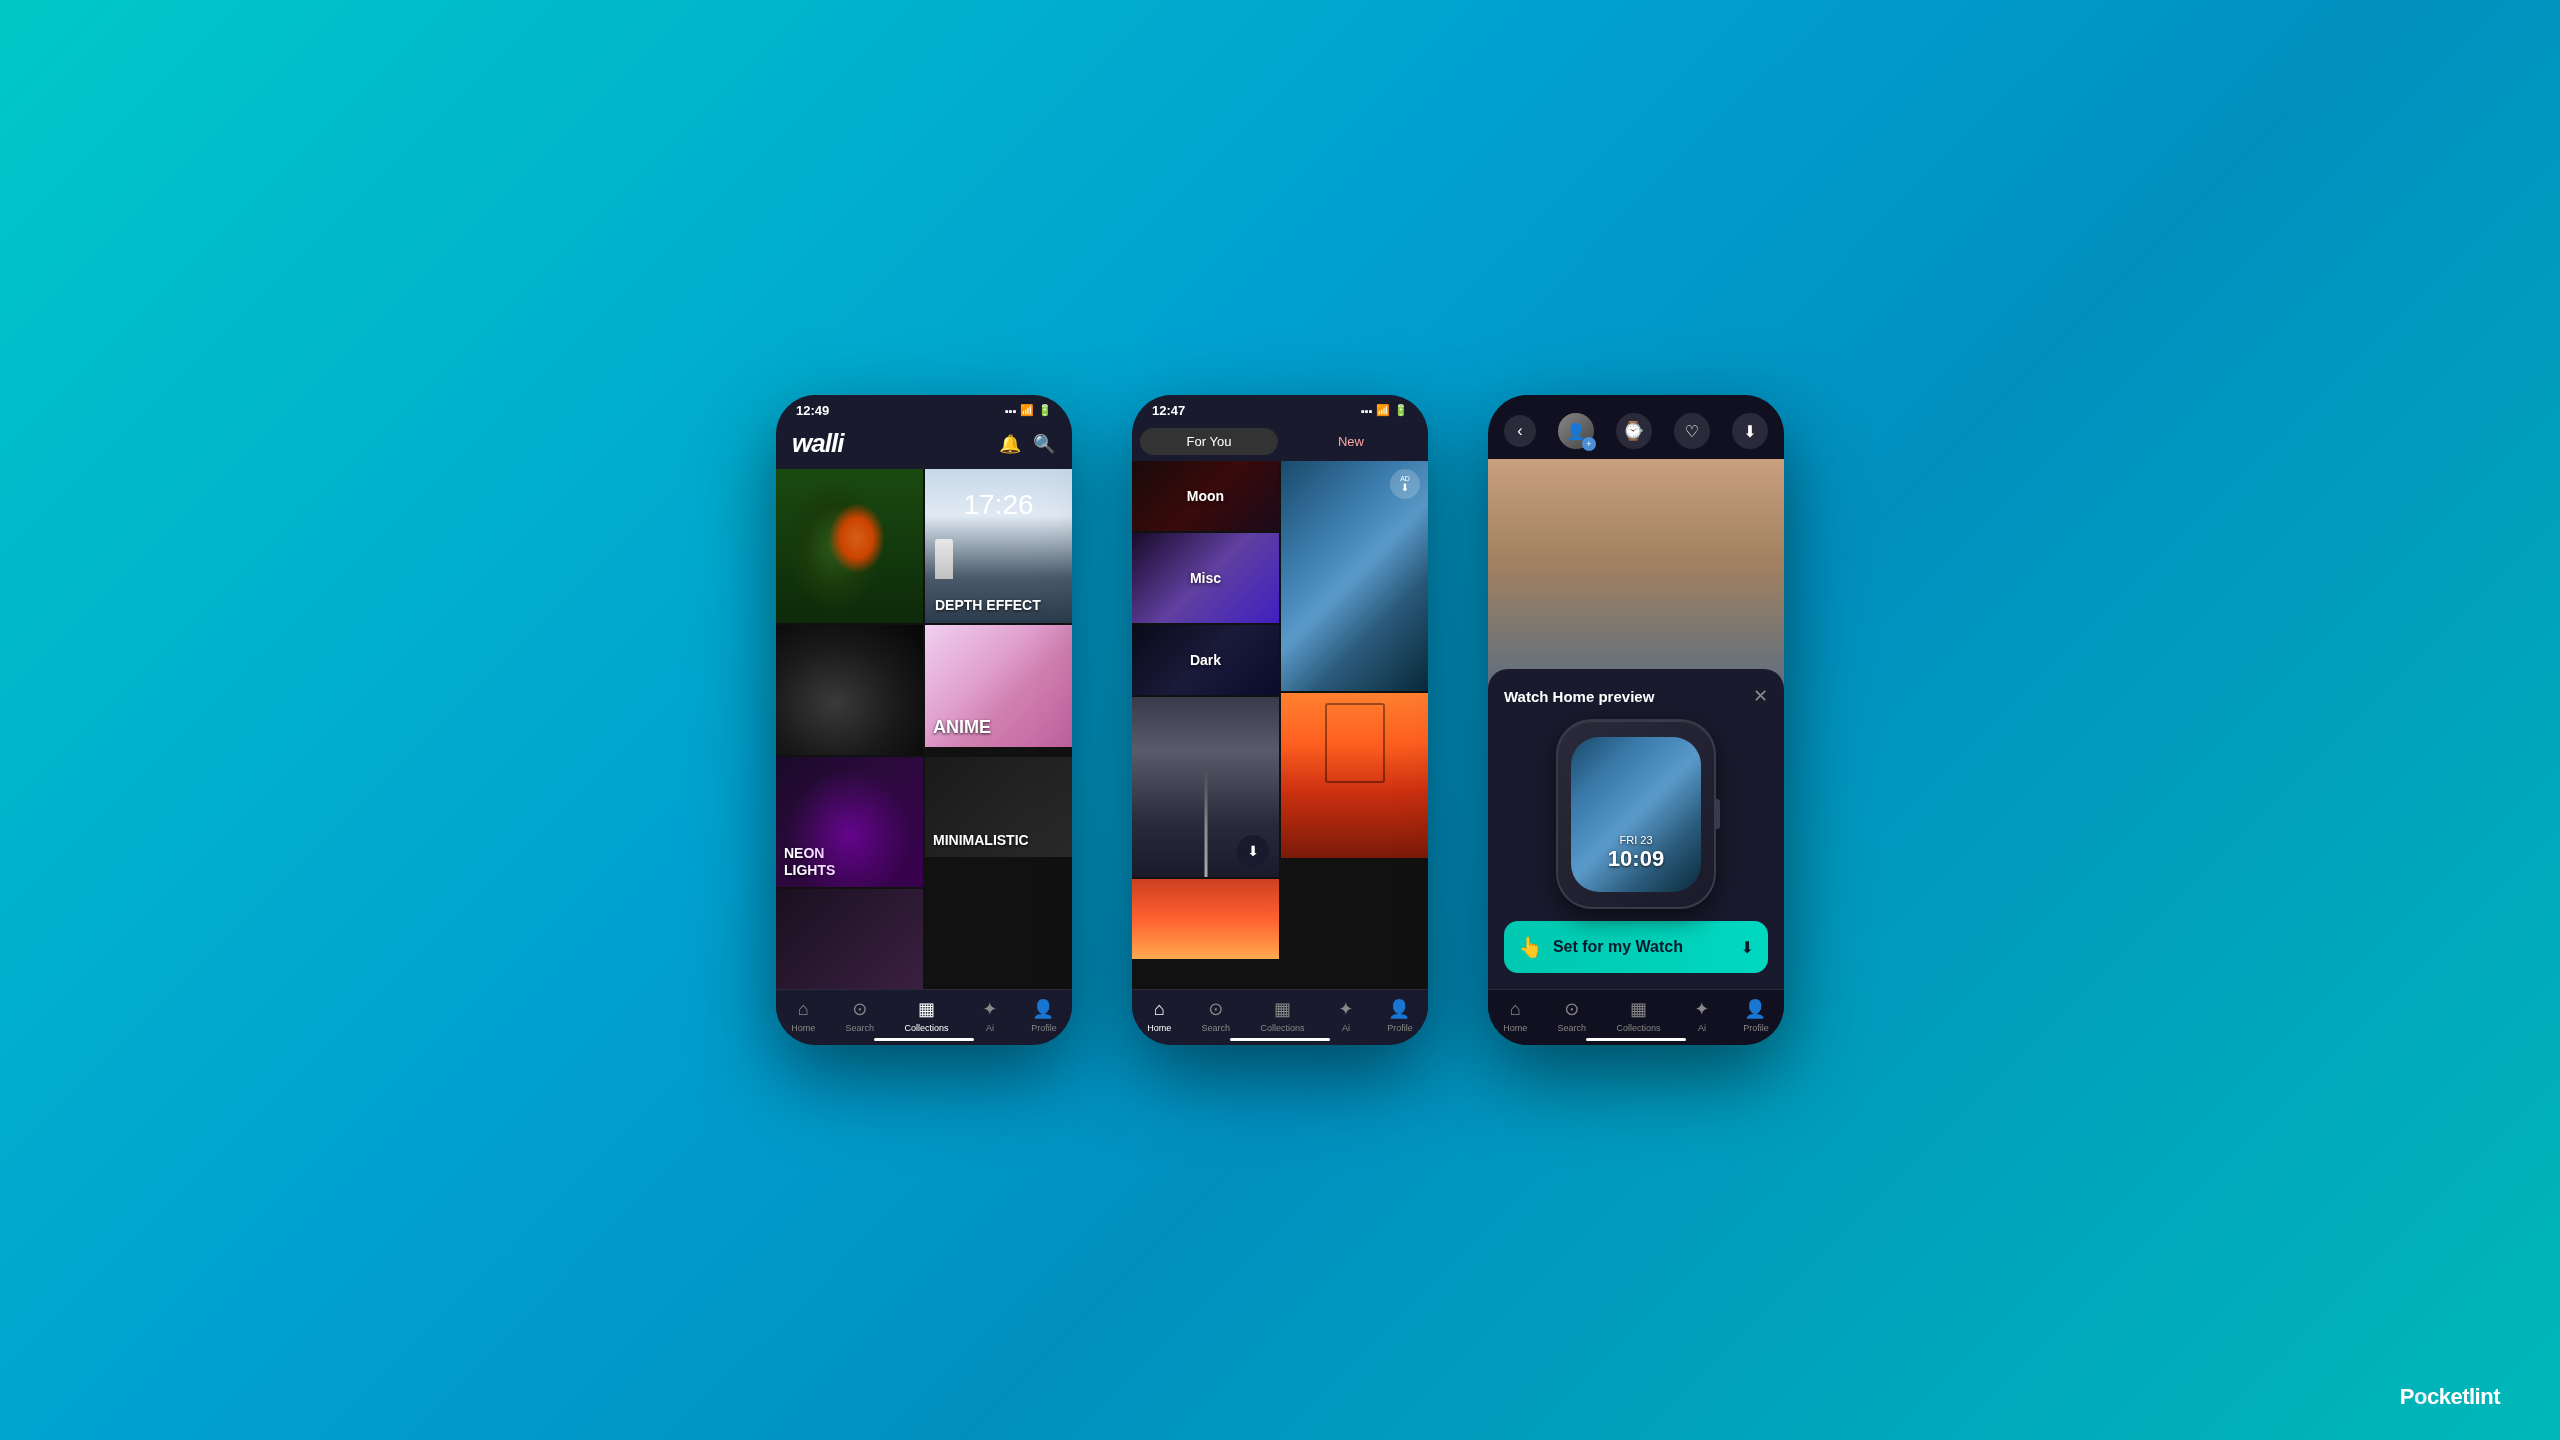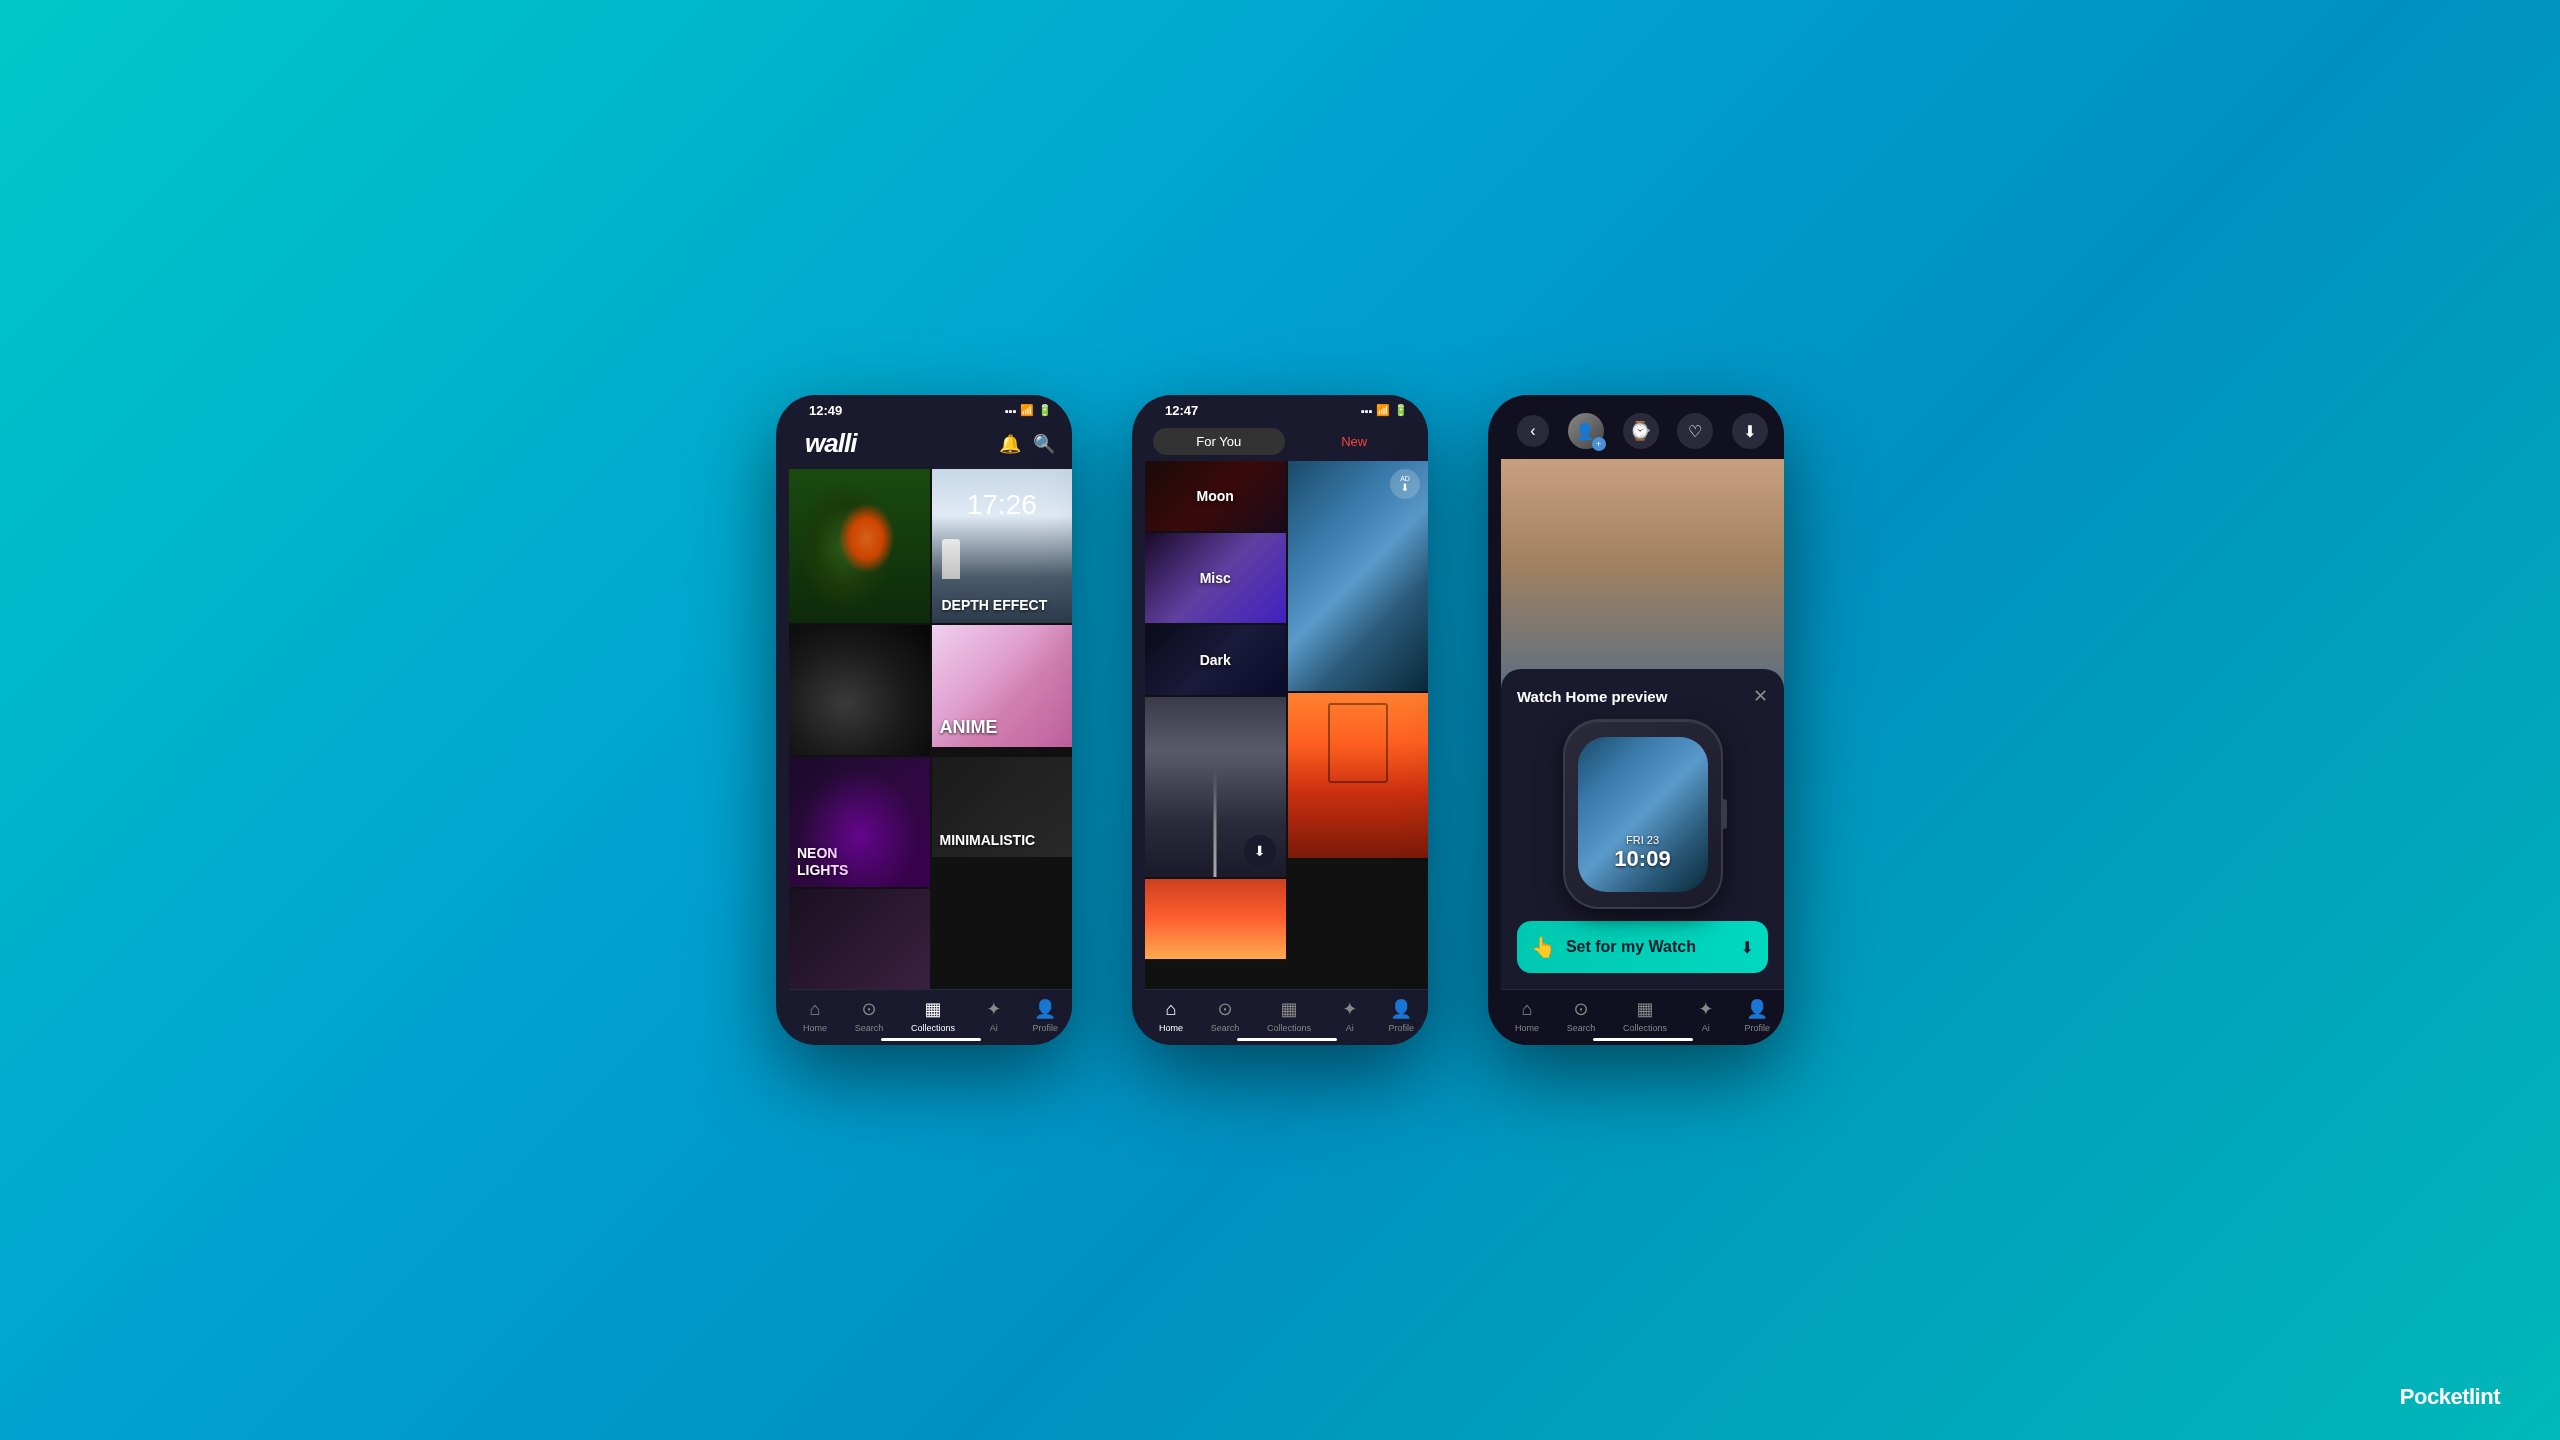--- a/index.html
+++ b/index.html
@@ -25,21 +25,20 @@
     .phone {
       width: 296px;
       height: 650px;
       background: #1a1a2e;
       border-radius: 40px;
       overflow: hidden;
       position: relative;
       box-shadow: 0 30px 80px rgba(0,0,0,0.5);
       display: flex;
       flex-direction: column;
-      padding-left: 13px;
     }
 
     
     .status-bar {
       display: flex;
       justify-content: space-between;
       align-items: center;
       padding: 8px 20px 4px;
       background: #1a1a2e;
       flex-shrink: 0;
@@ -237,21 +236,21 @@
       padding: 6px 8px;
       gap: 4px;
       background: #1a1a2e;
     }
     .tab {
       flex: 1;
       text-align: center;
       padding: 6px 12px;
       border-radius: 20px;
       font-size: 13px;
-      color: #ef4444;
+      color: #fca5a5;
       cursor: pointer;
     }
     .tab.active {
       background: #333;
       color: white;
     }
 
     .wallpaper-grid {
       flex: 1;
       overflow: hidden;

